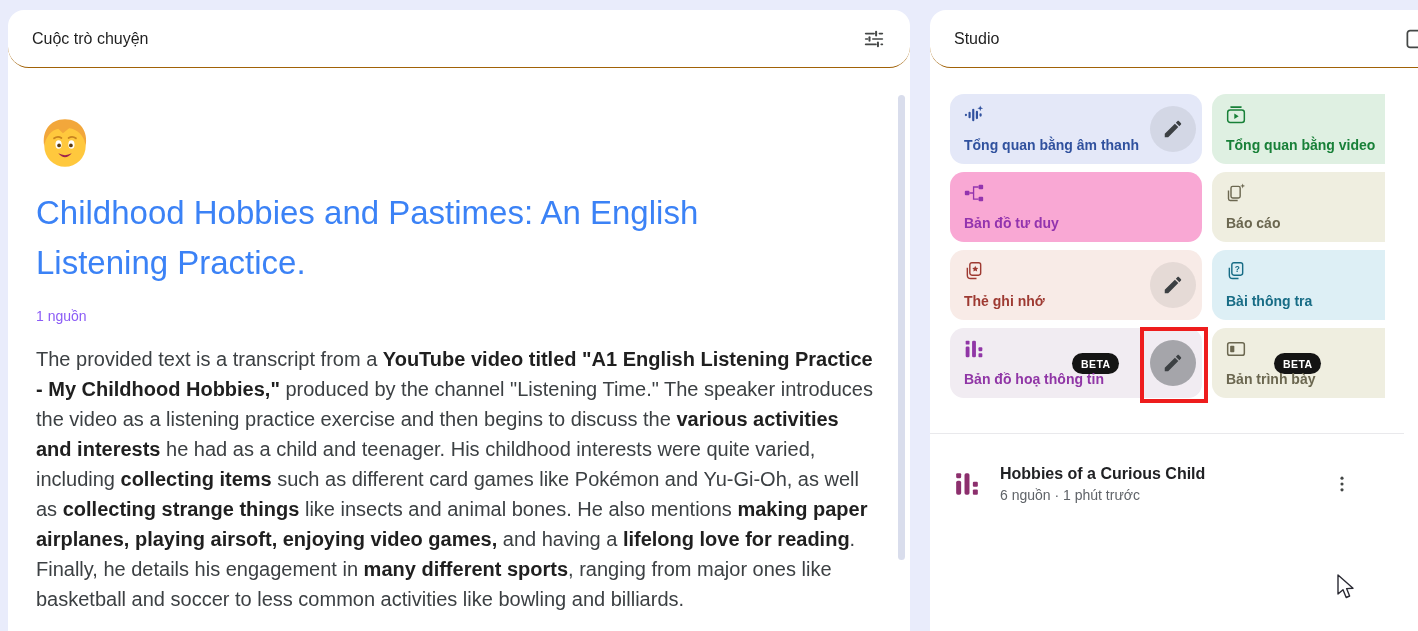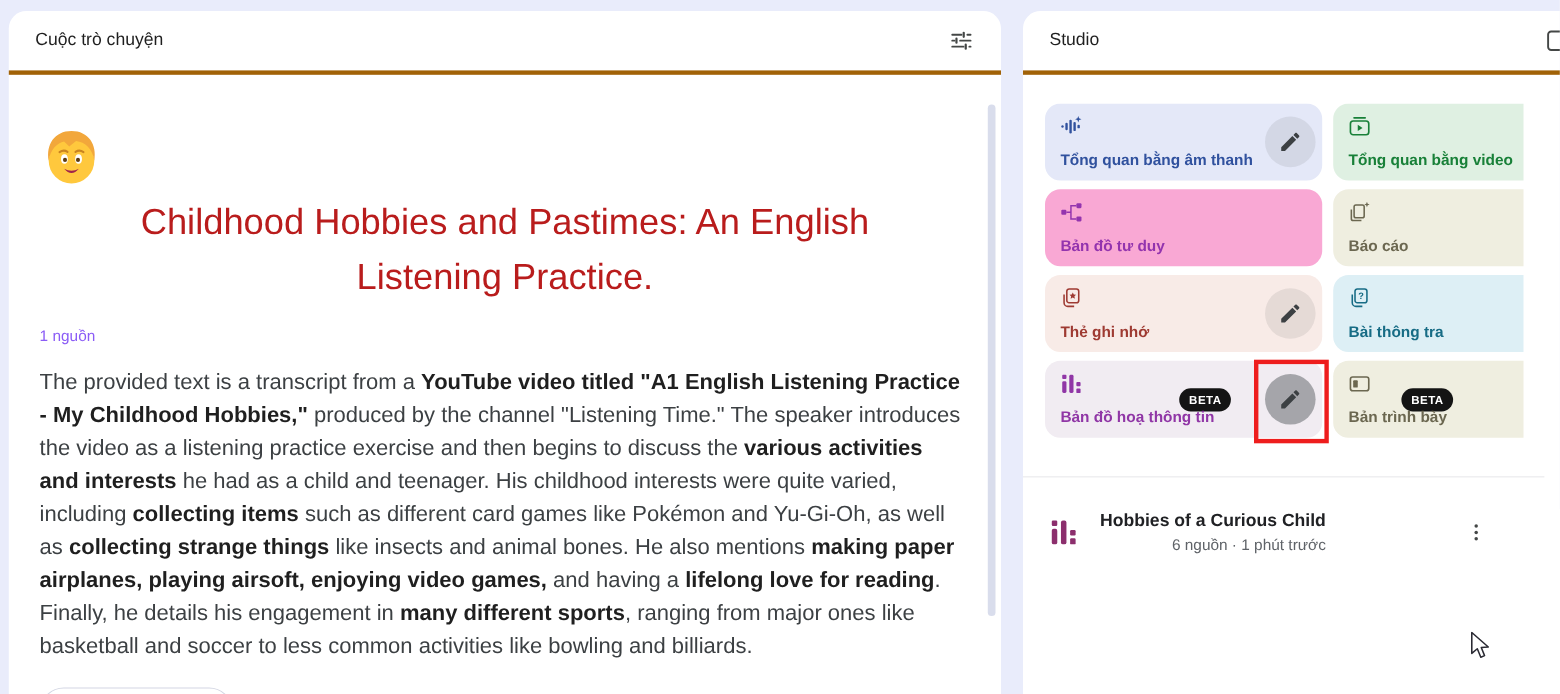--- a/index.html
+++ b/index.html
@@ -11,29 +11,29 @@
     color:#1f1f1f;
   }
   .panel {
     position:absolute; top:10px; background:#fff;
     border-radius:16px 16px 0 0; height:621px;
   }
   .chat-panel  { left:8px;   width:902px; }
   .studio-panel{ left:930px; width:523px; overflow:hidden; }
   .panel-header {
     height:58px; display:flex; align-items:center; justify-content:space-between;
-    padding:0 24px; border-bottom:4px solid #a16207;
+    padding:0 24px; border-bottom:1px solid #a16207;border-radius:21px;
   }
   .panel-title { font-size:16px; color:#1f1f1f; }
   .hdr-icon { width:24px; height:24px; color:#444746; display:flex; align-items:center; justify-content:center; cursor:pointer; }
 
   
   .chat-body { padding:0 28px; position:relative; }
   .doc-emoji { margin-top:46px; width:58px; height:58px; }
-  .doc-title { margin-top:0; font-size:33px; line-height:50px; font-weight:400; color:#b91c1c;text-align:center; }
+  .doc-title { margin-top:12px; font-size:33px; line-height:50px; font-weight:400; color:#3b82f6; }
   .source-count { margin-top:20px; font-size:14px; color:#8b5cf6; }
   .summary { margin-top:20px; width:842px; font-size:20px; line-height:30px; color:#3c4043; }
   .summary b { color:#1f1f1f; font-weight:700; }
   .actions-row { margin-top:22px; display:flex; align-items:center; gap:30px; }
   .save-btn {
     display:flex; align-items:center; gap:10px; height:44px; padding:0 22px;
     border:1px solid #d3d6e3; border-radius:22px; background:#fff;
     font-size:14px; color:#444746; cursor:pointer;
   }
   .action-icon { width:22px; height:22px; color:#444746; cursor:pointer; }
@@ -69,21 +69,21 @@
   .red-box {
     position:absolute; left:190px; top:233px; width:68px; height:76px;
     border:4px solid #ee1d1d; z-index:5; pointer-events:none;
   }
   .studio-divider { position:absolute; left:0; top:423px; width:474px; height:1px; background:#e9e9ec; }
   .artifact-row {
     position:absolute; left:0; top:444px; width:474px; height:60px;
     display:flex; align-items:center; padding:0 52px 0 24px; cursor:pointer;
   }
   .artifact-icon { width:26px; height:26px; flex:0 0 auto; }
-  .artifact-text { margin-left:20px;text-align:right; }
+  .artifact-text { margin-left:20px; }
   .artifact-title { font-size:16px; font-weight:700; color:#202124; }
   .artifact-meta { margin-top:4px; font-size:14px; color:#5f6368; }
   .artifact-menu { margin-left:auto; width:20px; height:22px; color:#444746; cursor:pointer; }
 
   .cursor { position:absolute; left:1336px; top:574px; z-index:20; pointer-events:none; }
 </style>
 </head>
 <body style="background: rgb(233, 236, 251);">
 
 <div class="panel chat-panel">

